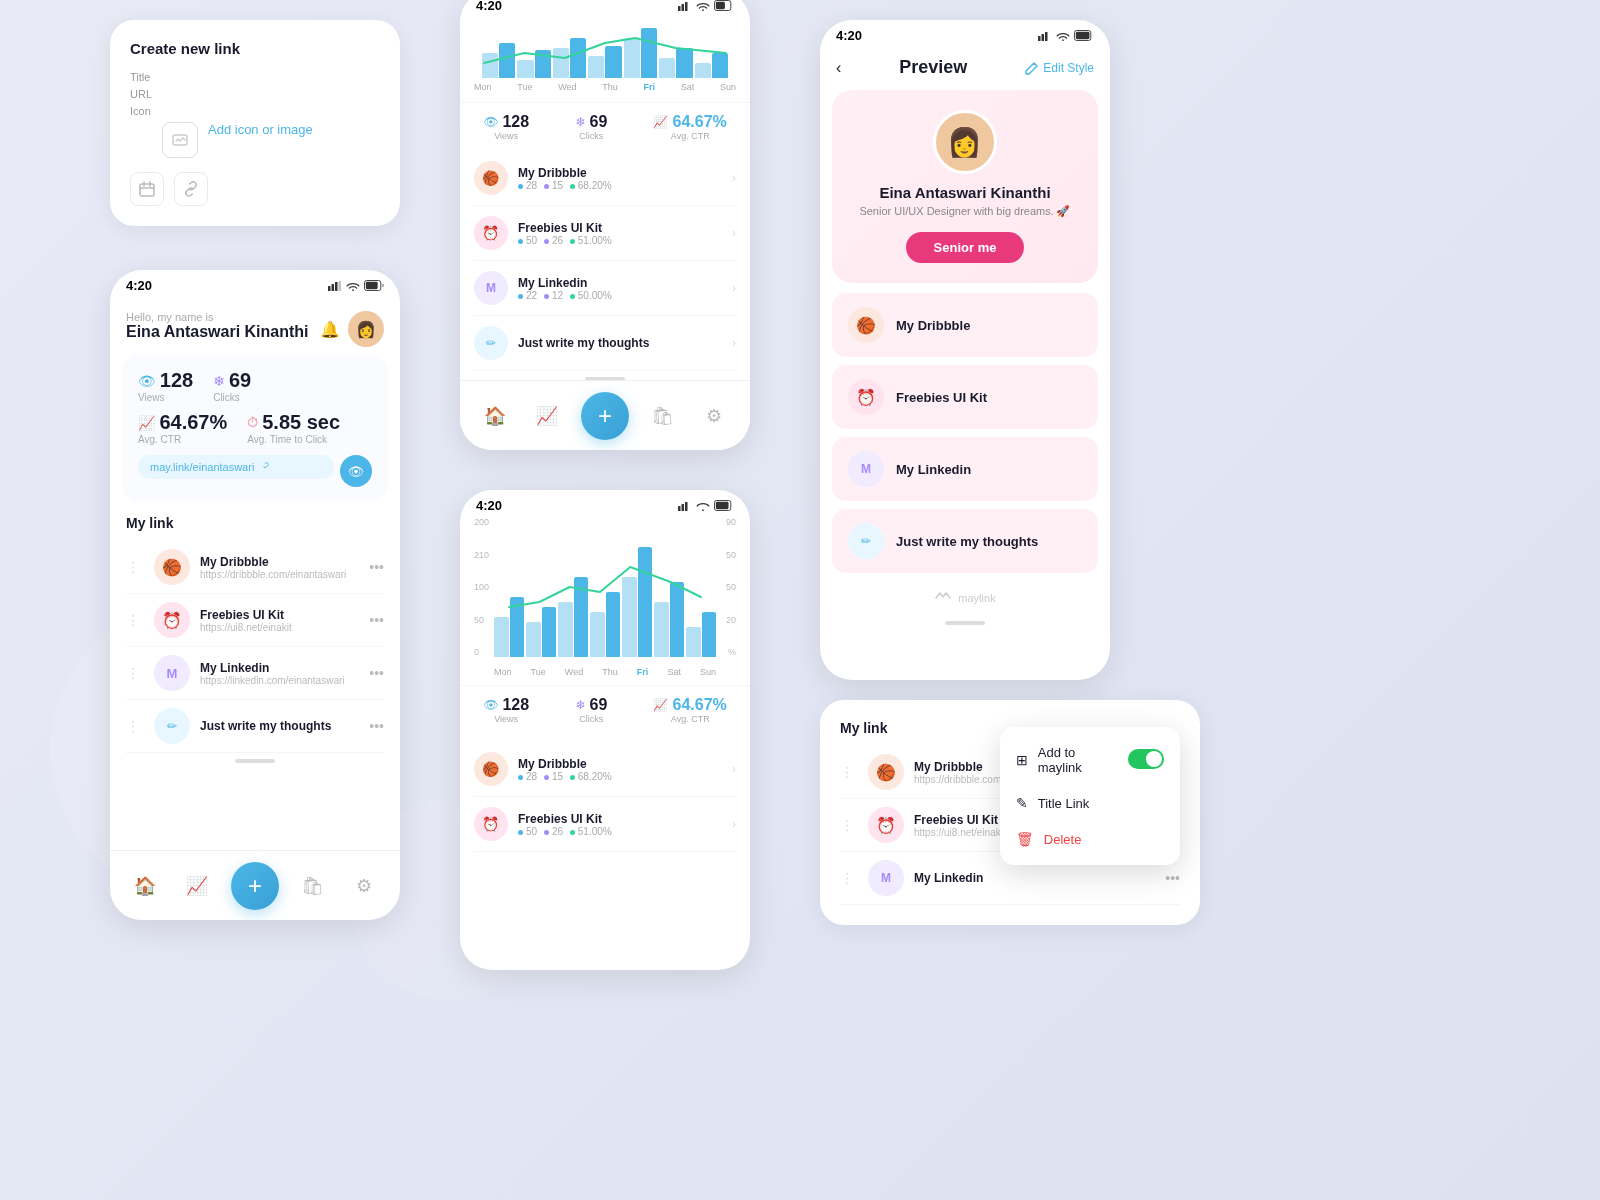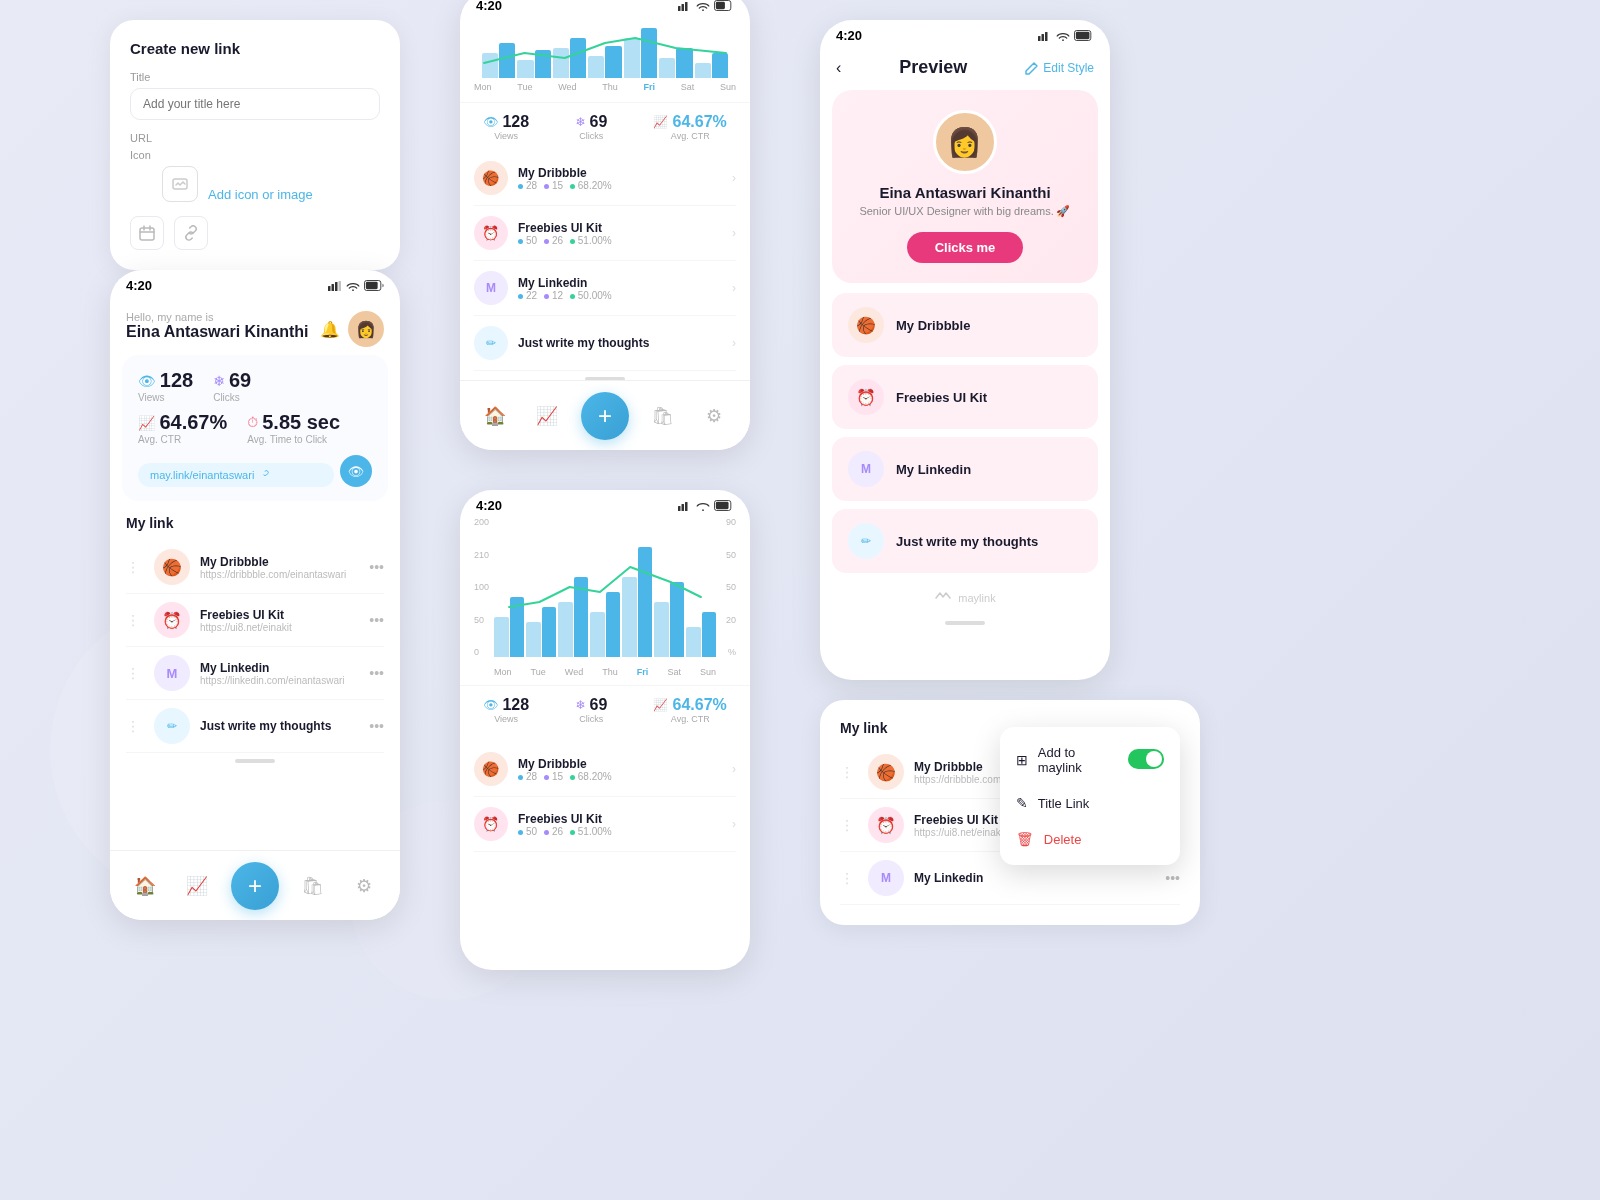--- a/index.html
+++ b/index.html
@@ -70,21 +70,21 @@
       border: 1.5px solid #e8eaf0;
       border-radius: 10px;
       padding: 8px 12px;
       font-size: 12px;
       color: #bbb;
       margin-bottom: 12px;
       outline: none;
     }
     .icon-row {
       display: flex;
-      align-items: flex-end;
+      align-items: flex-start;
       gap: 10px;
       padding-left: 32px;
     }
     .icon-placeholder {
       width: 36px; height: 36px;
       border: 1.5px solid #e0e0e0;
       border-radius: 8px;
       display: flex; align-items: center; justify-content: center;
       color: #bbb; font-size: 14px;
     }
@@ -128,21 +128,21 @@
       background: #f9fbff;
       border-radius: 16px;
       padding: 14px 16px;
     }
     .stats-row { display: flex; gap: 20px; margin-bottom: 8px; }
     .stat-item { display: flex; flex-direction: column; }
     .stat-val { font-size: 20px; font-weight: 700; color: #1a1a2e; }
     .stat-lbl { font-size: 10px; color: #aaa; }
     .link-row-input {
       margin-top: 10px;
-      display: flex; align-items: flex-end; gap: 6px;
+      display: flex; align-items: flex-start; gap: 6px;
     }
     .link-pill {
       flex: 1;
       background: #e8f7ff;
       border-radius: 20px;
       padding: 6px 12px;
       font-size: 11px;
       color: #4db6e8;
       display: flex; align-items: center; gap: 6px;
     }
@@ -369,21 +369,20 @@
 <body>
 
 <div style="position:absolute;inset:0;background:linear-gradient(135deg,#e8eaf6 0%,#dde1f0 100%);"></div>
 <div class="bg-shape" style="width:300px;height:300px;left:50px;top:600px;opacity:0.4;"></div>
 <div class="bg-shape" style="width:200px;height:200px;left:350px;top:800px;opacity:0.3;"></div>
 
 <div class="card" id="create-link-card">
   <div class="card-title-main">Create new link</div>
 
   <div class="field-label">Title</div>
-  <input class="field-input" placeholder="Add your title here" style="">
 
   <div class="field-label">URL</div>
 
   <div class="field-label">Icon</div>
   <div class="icon-row">
     <div class="icon-placeholder">
       <svg width="16" height="16" viewBox="0 0 16 16" fill="none">
           <rect x="1" y="3" width="14" height="10" rx="2" stroke="#ccc" stroke-width="1.5"></rect>
           <path d="M4 9l2-2 2 2 3-3 2 2" stroke="#ccc" stroke-width="1.5" stroke-linecap="round"></path>
         </svg>
@@ -847,21 +846,21 @@
           <path d="M9 2l3 3L4 13H1v-3L9 2z" stroke="#4db6e8" stroke-width="1.5" stroke-linecap="round" stroke-linejoin="round"></path>
         </svg>
       <span>Edit Style</span>
     </div>
   </div>
 
   <div class="preview-profile-card">
     <div class="profile-avatar">👩</div>
     <div class="profile-name">Eina Antaswari Kinanthi</div>
     <div class="profile-bio">Senior UI/UX Designer with big dreams. 🚀</div>
-    <div class="message-btn">Clicks me</div>
+    <div class="message-btn">Senior me</div>
   </div>
 
   <div class="preview-link-item">
     <div class="preview-link-icon" style="background:#fde8e0;">🏀</div>
     <span class="preview-link-name">My Dribbble</span>
   </div>
 
   <div class="preview-link-item">
     <div class="preview-link-icon" style="background:#ffe4ef;">⏰</div>
     <span class="preview-link-name">Freebies UI Kit</span>

